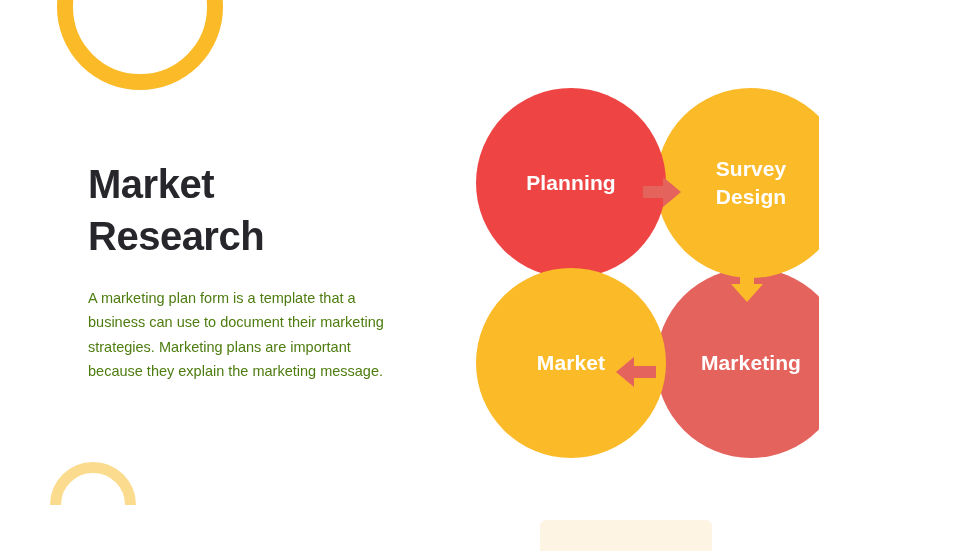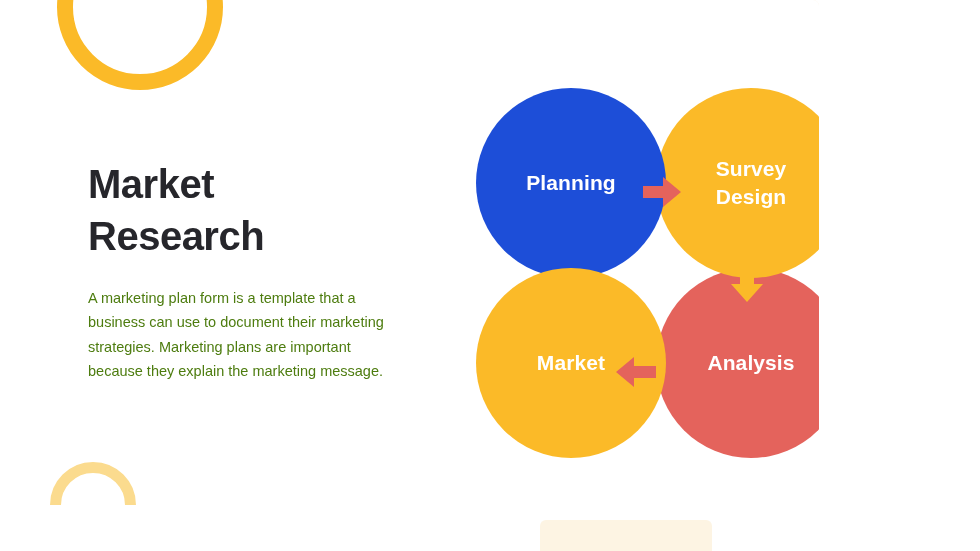--- a/index.html
+++ b/index.html
@@ -154,31 +154,31 @@
   <div class="deco" id="deco-arch"></div>
 
   <div id="text-col">
     <h1 id="page-title">Market
 Research</h1>
     <p id="page-body">A marketing plan form is a template that a business can use to document their marketing strategies. Marketing plans are important because they explain the marketing message.</p>
   </div>
 
   <div id="diagram">
 
-    <div class="node-circle" id="node-planning" style="background:#1d4ed8;">
+    <div class="node-circle" id="node-planning" style="background:#ef4444;">
       <span class="node-label">Planning</span>
     </div>
 
     <div class="node-circle" id="node-survey-design" style="background:#FBBA28;">
       <span class="node-label">Survey
 Design</span>
     </div>
 
     <div class="node-circle" id="node-analysis" style="background:#E4635C;">
-      <span class="node-label">Analysis</span>
+      <span class="node-label">Marketing</span>
     </div>
 
     <div class="node-circle" id="node-action" style="background:#FBBA28;">
       <span class="node-label">Market</span>
     </div>
 
     <div class="arrow" id="arrow-planning-survey">
       <svg width="40" height="40" viewBox="0 0 40 40" aria-hidden="true">
         <path d="M0 14 H20 V5 L38 20 L20 35 V26 H0 Z" fill="#E4635C"></path>
       </svg>

